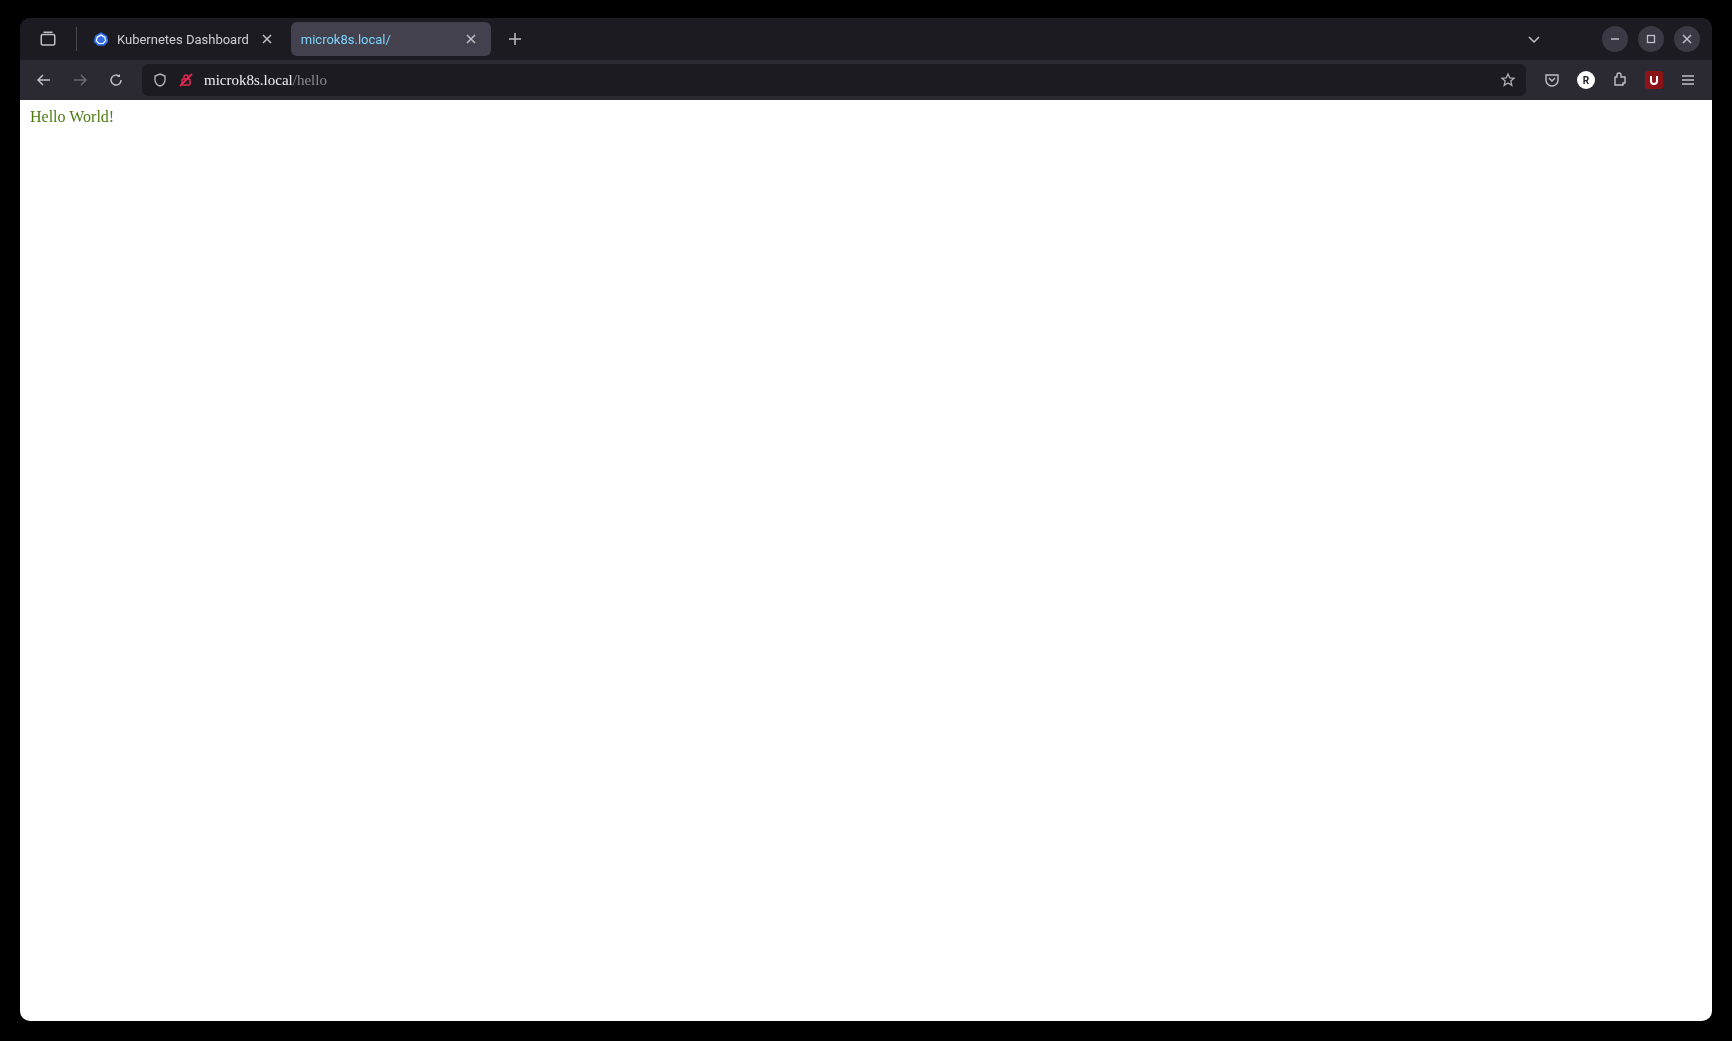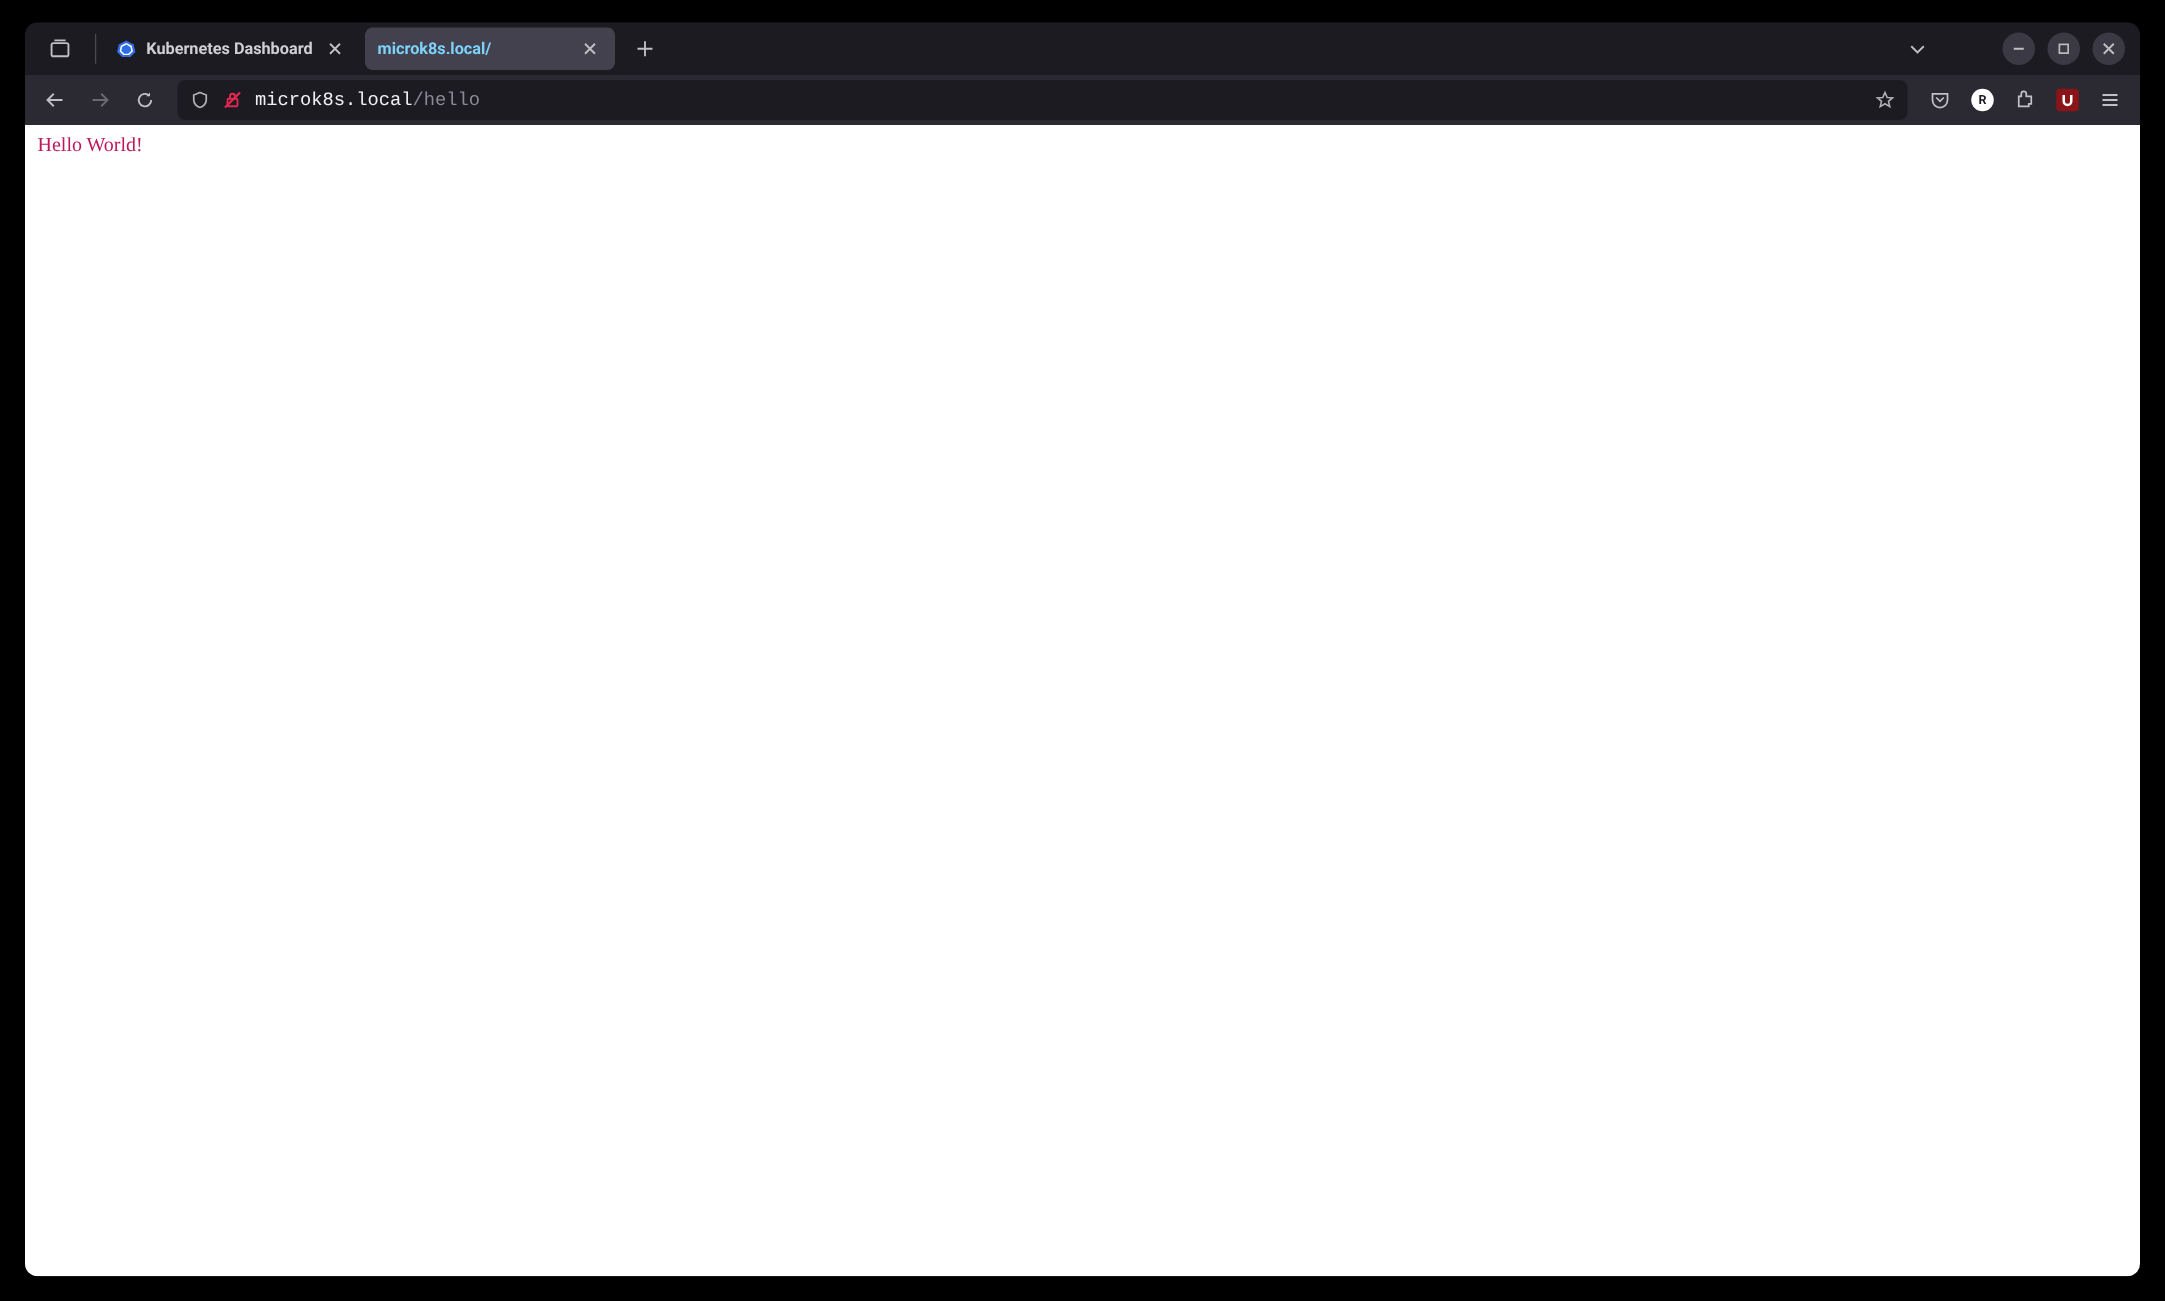--- a/index.html
+++ b/index.html
@@ -64,21 +64,20 @@
       max-width: 206px;
       display: flex;
       align-items: center;
       padding: 0 10px;
       border-radius: 6px;
       margin: 4px 2px;
       color: #d0d0d4;
       font-size: 13px;
       gap: 8px;
       cursor: pointer;
-      font-weight: bold;
     }
     .tab.active {
       background: #42414d;
       color: #7dd3fc;
     }
     .tab-favicon {
       width: 16px;
       height: 16px;
       flex-shrink: 0;
       display: flex;
@@ -187,21 +186,21 @@
       justify-content: center;
       color: #b0b0b6;
     }
     .url-icon.insecure {
       color: #e22850;
     }
     .url-text {
       flex: 1;
       font-size: 15px;
       color: #f0f0f4;
-      font-family: Liberation Mono, monospace;
+      font-family: Liberation Serif, serif;
     }
     .url-text .url-path {
       color: #8a8a92;
     }
     .toolbar-icons {
       display: flex;
       align-items: center;
       gap: 2px;
     }
     .tb-icon {
@@ -243,21 +242,21 @@
     }
     .content {
       flex: 1;
       background: #fff;
       padding: 8px 10px;
       overflow: auto;
     }
     .page-text {
       font-family: Georgia, "Times New Roman", serif;
       font-size: 16px;
-      color: #be185d;
+      color: #4d7c0f;
     }
     svg {
       display: block;
     }
   </style>
 </head>
 <body>
 
 <div class="browser-window">
 

